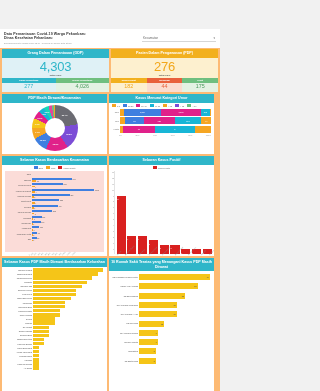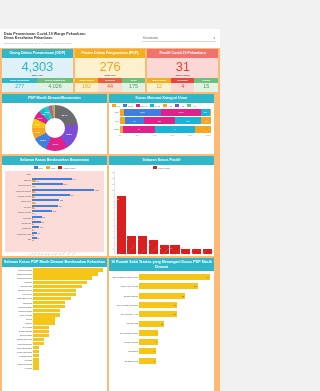--- a/index.html
+++ b/index.html
@@ -158,41 +158,20 @@
           <div class="sub-head" style="background:#e8603c">Meninggal</div>
           <div class="sub-val" style="color:#e8603c;background:#fbdcd0">44</div>
         </div>
         <div class="sub-cell">
           <div class="sub-head" style="background:#6fbf7f">Sehat</div>
           <div class="sub-val" style="color:#4a9a5c;background:#e4f2e3">175</div>
         </div>
       </div>
     </div>
 
-    <div class="kpi">
-      <div class="kpi-head c-pos">Positif Covid-19 Pekanbaru</div>
-      <div class="kpi-body bg-pos">
-        <div class="kpi-num t-pos">31</div>
-        <div class="kpi-lbl">Total Positif</div>
-      </div>
-      <div class="sub-row">
-        <div class="sub-cell">
-          <div class="sub-head c-pdp">Masih Dirawat</div>
-          <div class="sub-val t-pdp bg-pdp">12</div>
-        </div>
-        <div class="sub-cell">
-          <div class="sub-head" style="background:#e8453c">Meninggal</div>
-          <div class="sub-val" style="color:#e8453c;background:#fbd8d6">4</div>
-        </div>
-        <div class="sub-cell">
-          <div class="sub-head" style="background:#6fbf7f">Sembuh</div>
-          <div class="sub-val" style="color:#4a9a5c;background:#e4f2e3">15</div>
-        </div>
-      </div>
-    </div>
   </div>
 
   <div class="row">
 
     <div class="panel" style="width:105px;height:60px;">
       <div class="panel-title">PDP Masih Dirawat/Kecamatan</div>
       <div class="donut-wrap">
         <div class="donut" id="donut" style="background: conic-gradient(rgb(107, 107, 114) 0deg, rgb(107, 107, 114) 80.64deg, rgb(124, 77, 214) 80.64deg, rgb(124, 77, 214) 146.16deg, rgb(224, 33, 138) 146.16deg, rgb(224, 33, 138) 203.4deg, rgb(63, 127, 224) 203.4deg, rgb(63, 127, 224) 241.56deg, rgb(245, 166, 35) 241.56deg, rgb(245, 166, 35) 269.28deg, rgb(245, 197, 24) 269.28deg, rgb(245, 197, 24) 294.84deg, rgb(224, 33, 138) 294.84deg, rgb(224, 33, 138) 316.08deg, rgb(24, 182, 214) 316.08deg, rgb(24, 182, 214) 330.84deg, rgb(24, 214, 182) 330.84deg, rgb(24, 214, 182) 343.44deg, rgb(224, 74, 154) 343.44deg, rgb(224, 74, 154) 352.08deg, rgb(111, 191, 127) 352.08deg, rgb(111, 191, 127) 356.4deg, rgb(245, 166, 35) 356.4deg, rgb(245, 166, 35) 360deg);">
             <div class="slice-lbl" style="left: 30.1764px; top: 9.2197px;">22.4%</div>
             <div class="slice-lbl" style="left: 34.643px; top: 28.3529px;">18.2%</div>

